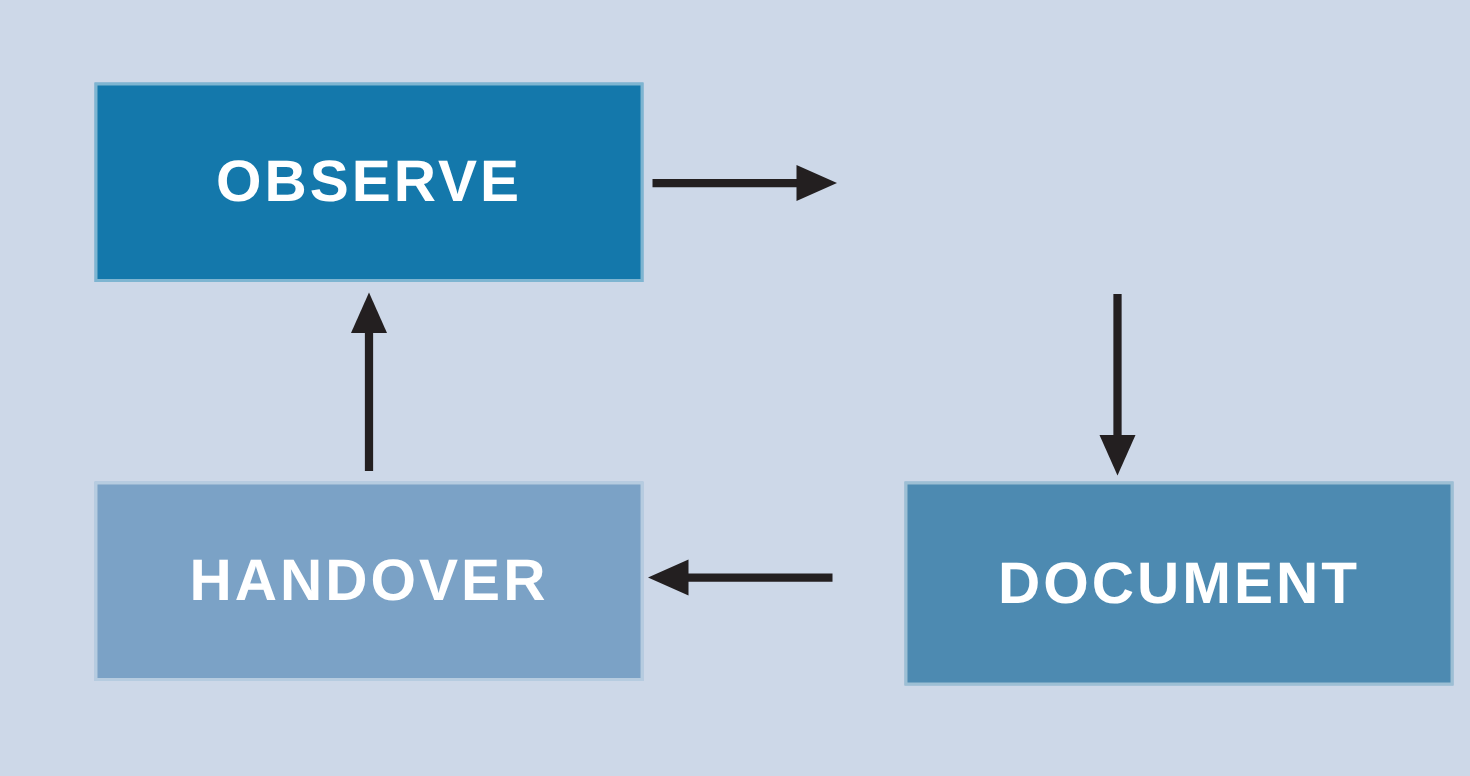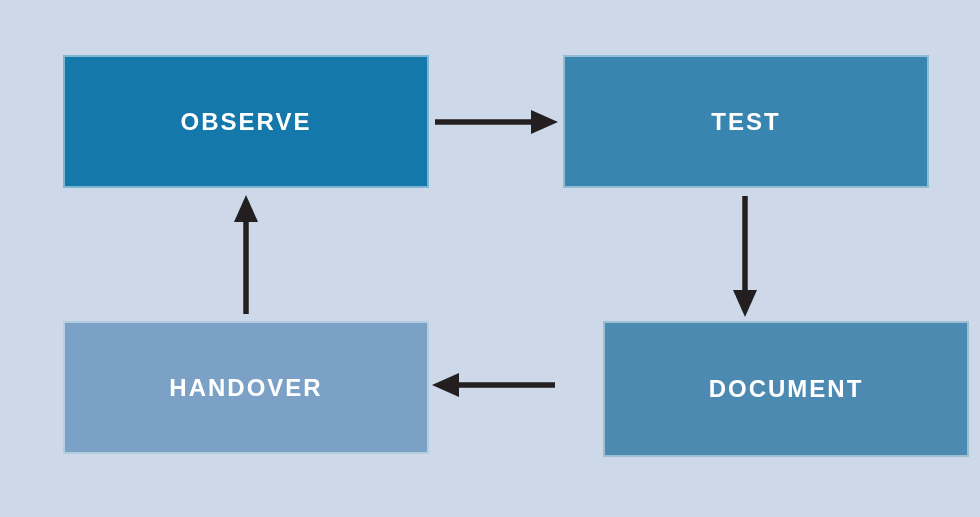--- a/index.html
+++ b/index.html
@@ -17,21 +17,21 @@
   .node {
     position: absolute;
     box-sizing: border-box;
     border: 2px solid rgba(255, 255, 255, 0.45);
     display: flex;
     align-items: center;
     justify-content: center;
   }
   .node-label {
     color: #ffffff;
-    font-size: 24px;
+    font-size: 39px;
     font-weight: 700;
     letter-spacing: 2px;
     line-height: 1;
     text-transform: uppercase;
   }
   .node-observe  { left: 63px;  top: 55px;  width: 366px; height: 133px; background: #1478ab; }
   .node-test     { left: 563px; top: 55px;  width: 366px; height: 133px; background: #3886b0; }
   .node-document { left: 563px; top: 321px; width: 366px; height: 136px; background: #4d8ab1; margin-left: 40px; }
   .node-handover { left: 63px;  top: 321px; width: 366px; height: 133px; background: #7ba2c6; }
   .arrows {
@@ -47,23 +47,20 @@
 </style>
 </head>
 <body>
 
 <div class="canvas">
 
   <div class="node node-observe" style="background-color: rgb(20, 120, 171);">
     <span class="node-label">OBSERVE</span>
   </div>
 
-  <div class="node node-test" style="background-color: rgb(56, 134, 176);">
-    <span class="node-label">TEST</span>
-  </div>
 
   <div class="node node-document" style="background-color: rgb(77, 138, 177);">
     <span class="node-label">DOCUMENT</span>
   </div>
 
   <div class="node node-handover" style="background-color: rgb(123, 162, 198);">
     <span class="node-label">HANDOVER</span>
   </div>
 
   <svg class="arrows" viewBox="0 0 980 517" xmlns="http://www.w3.org/2000/svg">

